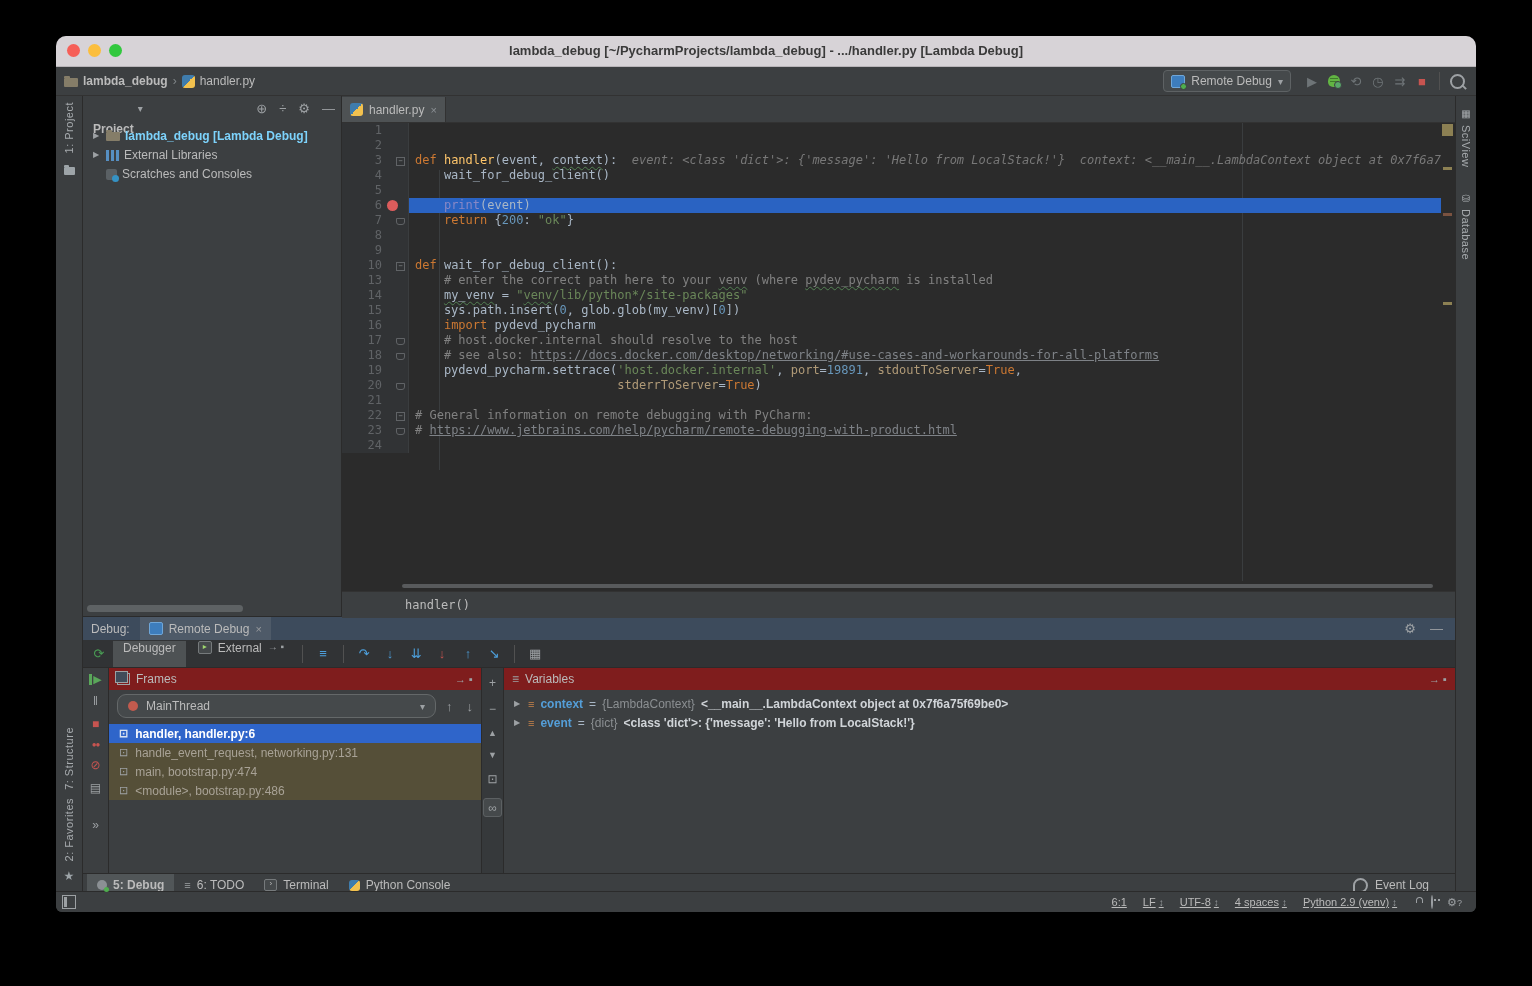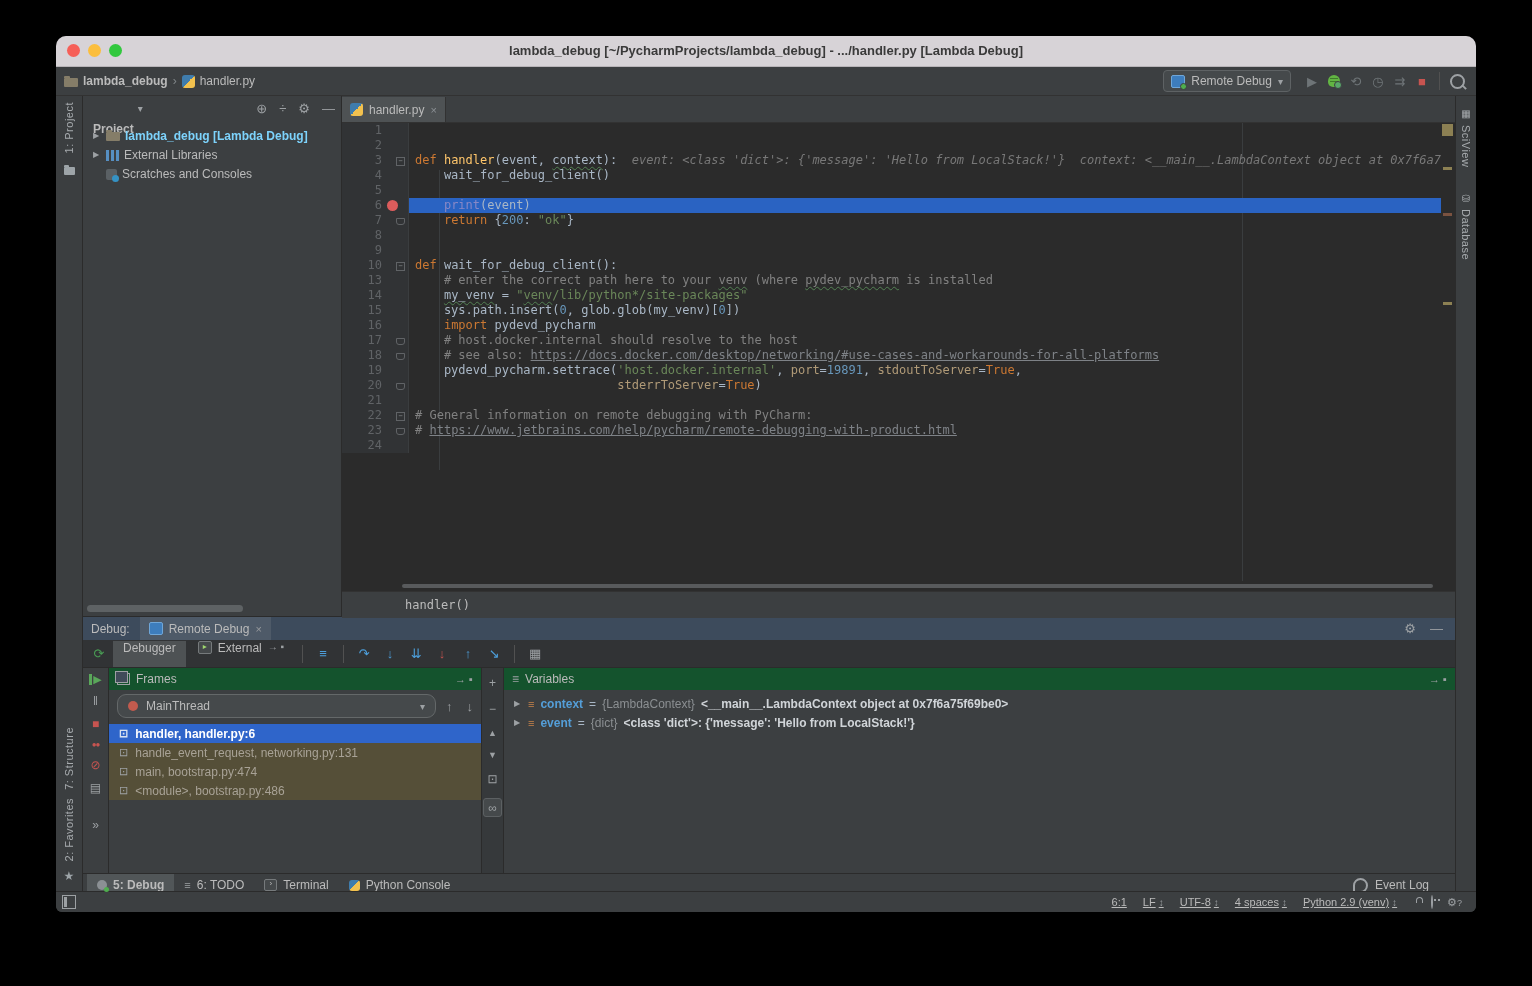--- a/index.html
+++ b/index.html
@@ -106,21 +106,21 @@
   .dbtab{height:26px;display:flex;align-items:flex-start;gap:6px;padding:0 10px;color:#bbbbbb;}
   .dbtab.sel{background:#4e5254;}
   .console-ic{width:12px;height:11px;background:#45494b;border:1px solid #767a7c;border-radius:2px;color:#9fd66f;font-size:8px;line-height:9px;text-align:center;}
   .tiny-arrow{font-size:10px;color:#9da1a4;}
   .dcontent{flex:1;display:flex;min-height:0;}
   .dstrip{width:25px;background:#3c3f41;border-right:1px solid #2b2b2b;display:flex;flex-direction:column;align-items:center;padding-top:6px;gap:9px;flex:0 0 auto;font-size:12px;color:#9da1a4;}
   .resume{color:#5aa75a;border-left:3px solid #5aa75a;padding-left:1px;font-size:11px;line-height:11px;}
   .bp2{color:#c75450;font-size:8px;letter-spacing:-1px;}
   
   .frames{width:372px;flex:0 0 auto;border-right:1px solid #2b2b2b;display:flex;flex-direction:column;background:#3c3f41;min-width:0;}
-  .pane-head{height:22px;background:#14532d;display:flex;align-items:center;padding:0 8px;color:#bbbbbb;font-size:12px;gap:6px;flex:0 0 auto;}
+  .pane-head{height:22px;background:#7f1d1d;display:flex;align-items:center;padding:0 8px;color:#bbbbbb;font-size:12px;gap:6px;flex:0 0 auto;}
   .pane-head .ph-right{margin-left:auto;color:#9da1a4;font-size:11px;}
   .frame-win-ic{width:11px;height:10px;border:1px solid #9da1a4;position:relative;}
   .frame-win-ic::before{content:"";position:absolute;left:-3px;top:-3px;width:11px;height:10px;border:1px solid #9da1a4;background:#404b59;}
   .thread-row{height:32px;display:flex;align-items:center;padding:0 8px;gap:10px;flex:0 0 auto;}
   .thread-dd{flex:1;height:22px;border:1px solid #646869;border-radius:9px;background:#45494b;display:flex;align-items:center;gap:8px;padding:0 10px;color:#bbbbbb;font-size:12px;}
   .tdot{width:10px;height:10px;border-radius:50%;background:#c25b4e;}
   .thread-dd .dd{margin-left:auto;color:#9da1a4;font-size:10px;}
   .th-arrows{display:flex;gap:14px;color:#9da1a4;font-size:13px;}
   .frames-list{flex:1;overflow:hidden;font-size:12px;color:#9aa0a5;padding-top:2px;}
   .frame-row{height:19px;display:flex;align-items:center;gap:7px;padding-left:10px;white-space:nowrap;}

